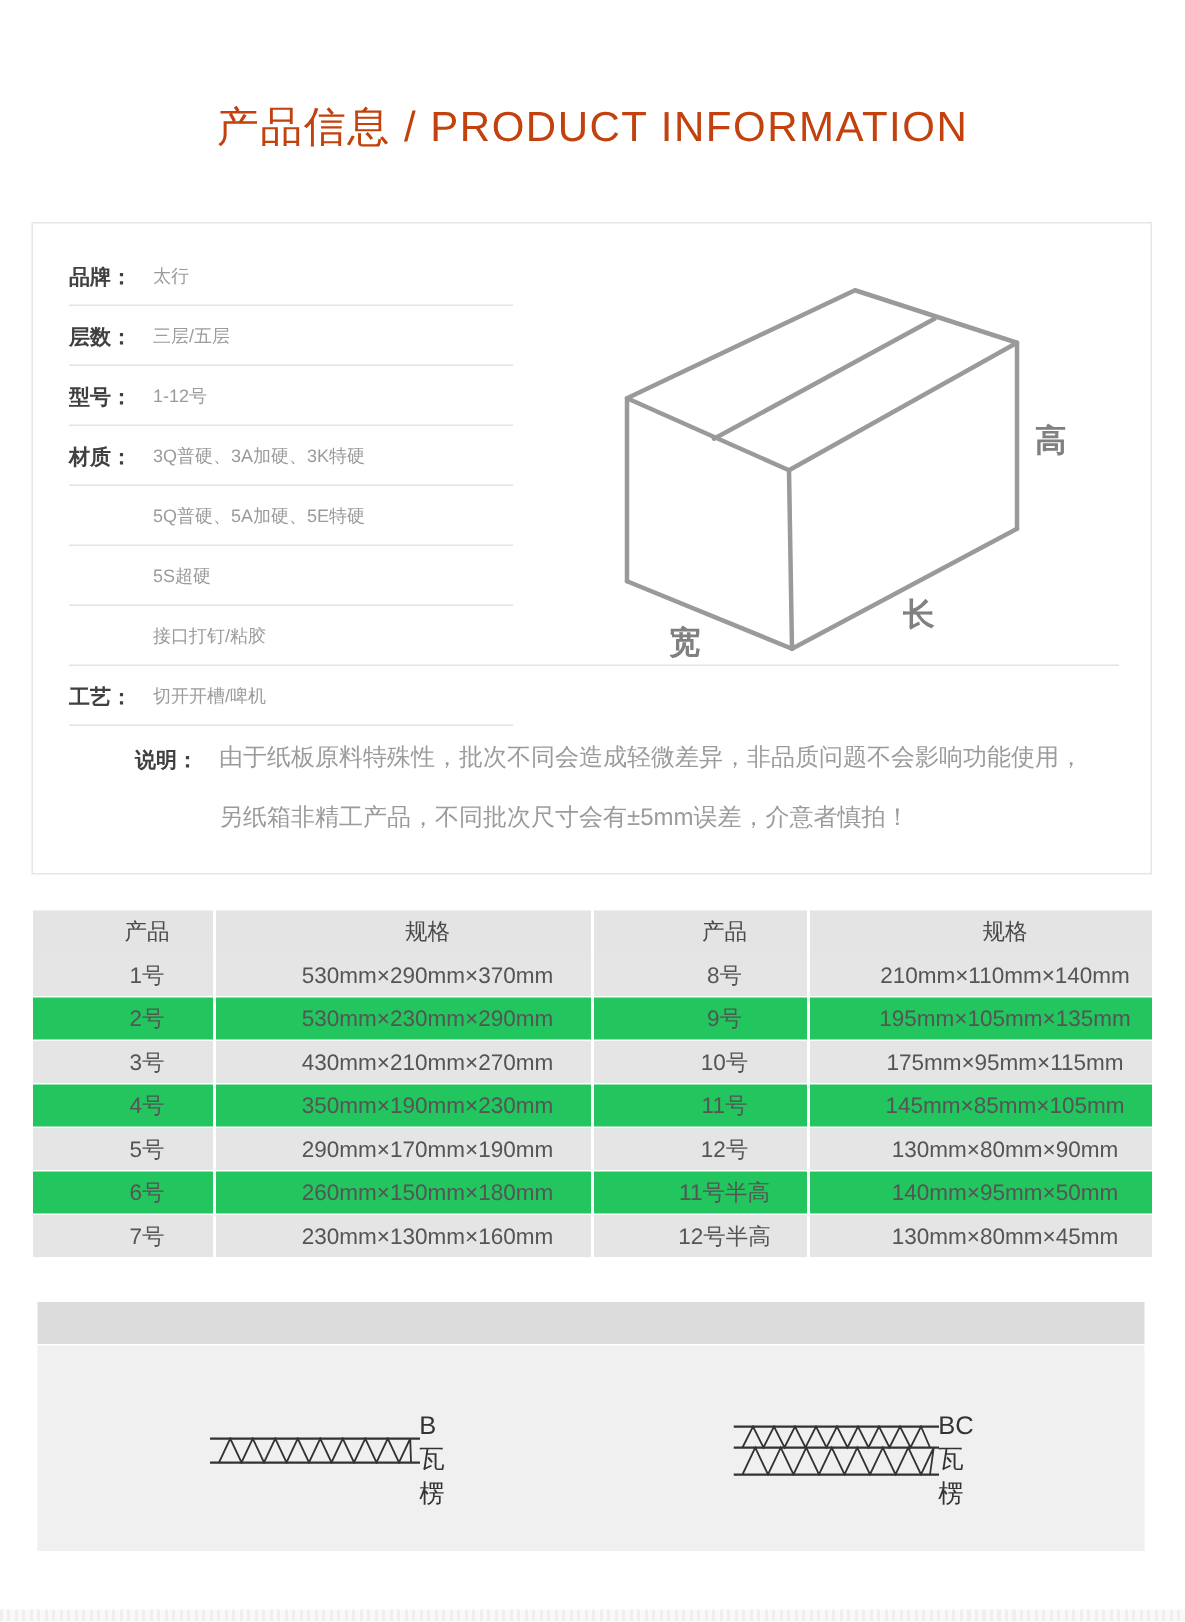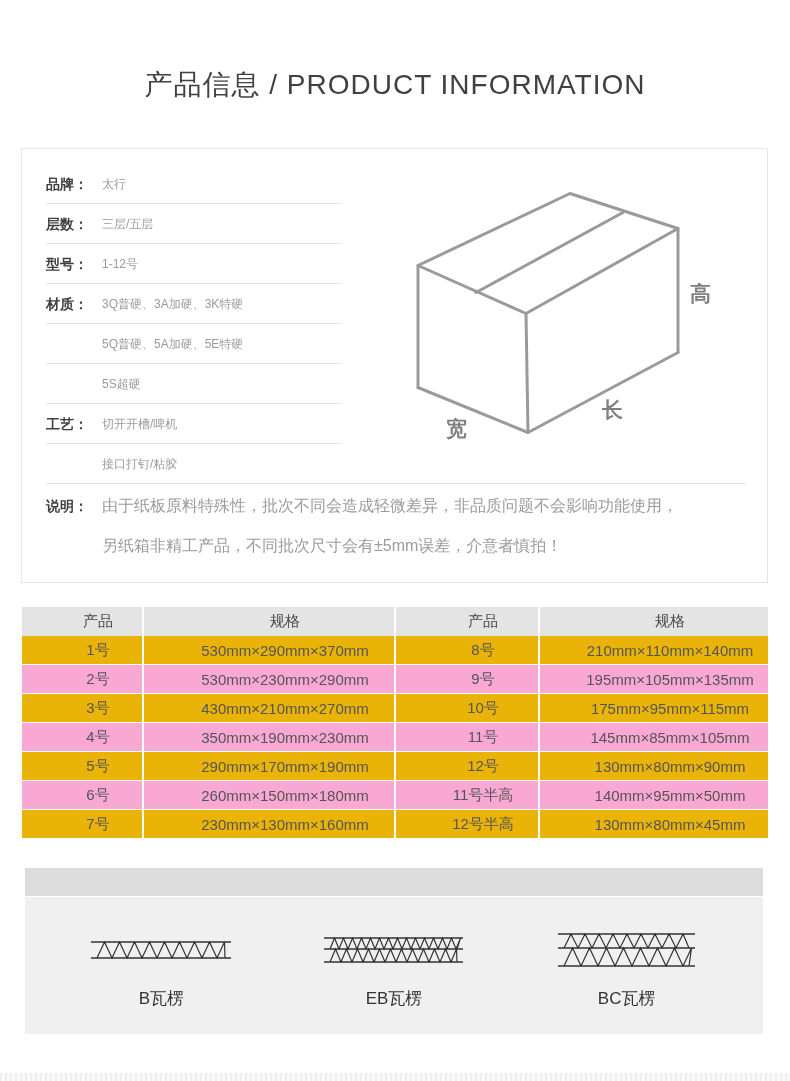--- a/index.html
+++ b/index.html
@@ -7,72 +7,72 @@
   body { font-family:"Liberation Sans","DejaVu Sans",sans-serif; }
   .page {
     position:relative; width:790px; height:1081px; margin:0 auto;
     background:#ffffff; overflow:hidden;
   }
 
   
   .title {
     position:absolute; left:0; top:62px; width:790px; height:46px;
     line-height:46px; text-align:center;
-    font-size:28px; color:#404040; letter-spacing:1px;
+    font-size:28px; color:#c2410c; letter-spacing:1px;
   }
 
   
   .info-box {
     position:absolute; left:21px; top:148px; width:747px; height:435px;
     border:1px solid #e6e6e6; background:#fff;
   }
   .specs { position:absolute; left:24px; top:15px; width:700px; }
   .spec-row {
     display:flex; height:40px; line-height:40px; width:296px;
     border-bottom:1px solid #e3e3e3;
   }
   .spec-row.wide { width:700px; }
   .spec-label {
     flex:0 0 56px; font-size:14px; font-weight:700; color:#404040;
     white-space:nowrap;
   }
   .spec-value { font-size:12px; color:#9b9b9b; white-space:nowrap; }
-  .note-row { display:flex; margin-top:2px; }
+  .note-row { display:flex; margin-top:2px;margin-left:44px; }
   .note-lines { flex:1; }
   .note-line { font-size:16px; color:#9b9b9b; height:40px; line-height:40px; white-space:nowrap; }
 
   
   .box-svg { position:absolute; left:372px; top:20px; }
   .box-svg text { fill:#808080; font-size:21px; font-weight:700; font-family:"Liberation Sans",sans-serif; }
 
   
   .size-table {
     position:absolute; left:22px; top:607px; width:746px;
     display:grid; grid-template-columns:120px 250px 142px 228px;
     grid-auto-rows:28px; gap:1px 2px; background:#fff;
   }
   .size-table .cell {
     display:flex; align-items:center; justify-content:center;
     font-size:15px; color:#555; white-space:nowrap;padding-left:32px;
   }
   .size-table .head { background:#e4e4e4; height:29px; color:#4a4a4a; }
-  .size-table .odd  { background:#eab308; }
-  .size-table .even { background:#f9a8d4; }
+  .size-table .odd  { background:#e5e5e5; }
+  .size-table .even { background:#22c55e; }
 
   
   .flute-band {
     position:absolute; left:25px; top:868px; width:738px; height:28px;
     background:#dcdcdc;
   }
   .flute-panel {
     position:absolute; left:25px; top:897px; width:738px; height:137px;
     background:#f0f0f0; display:flex; justify-content:space-around;
     align-items:flex-start; padding:30px 20px 0 20px;
   }
-  .flute-item { display:flex; flex-direction:column; align-items:center; width:160px; }
+  .flute-item { display:flex; align-items:center; width:160px; }
   .flute-art { height:46px; display:flex; align-items:center; }
   .flute-label { margin-top:14px; font-size:17px; color:#333; }
 
   
   .bottom-strip {
     position:absolute; left:0; top:1073px; width:790px; height:8px;
     background:repeating-linear-gradient(90deg,#efefef 0 2px,#f9f9f9 2px 5px);
   }
 </style>
 </head>
@@ -102,27 +102,27 @@
           <span class="spec-value">3Q普硬、3A加硬、3K特硬</span>
         </div>
         <div class="spec-row">
           <span class="spec-label"></span>
           <span class="spec-value">5Q普硬、5A加硬、5E特硬</span>
         </div>
         <div class="spec-row">
           <span class="spec-label"></span>
           <span class="spec-value">5S超硬</span>
         </div>
-        <div class="spec-row">
-          <span class="spec-label">工艺：</span>
-          <span class="spec-value">切开开槽/啤机</span>
-        </div>
         <div class="spec-row wide">
           <span class="spec-label"></span>
           <span class="spec-value">接口打钉/粘胶</span>
+        </div>
+        <div class="spec-row">
+          <span class="spec-label">工艺：</span>
+          <span class="spec-value">切开开槽/啤机</span>
         </div>
         <div class="note-row">
           <span class="spec-label" style="line-height: 40px;">说明：</span>
           <div class="note-lines">
             <div class="note-line">由于纸板原料特殊性，批次不同会造成轻微差异，非品质问题不会影响功能使用，</div>
             <div class="note-line">另纸箱非精工产品，不同批次尺寸会有±5mm误差，介意者慎拍！</div>
           </div>
         </div>
       </div>
 
@@ -192,32 +192,20 @@
           <svg width="140" height="18">
             <polyline points="0,17 7.5,1 15,17 22.5,1 30,17 37.5,1 45,17 52.5,1 60,17 67.5,1 75,17 82.5,1 90,17 97.5,1 105,17 112.5,1 120,17 127.5,1 128,17" fill="none" stroke="#333" stroke-width="1.2" transform="translate(6,0)"></polyline>
             <line x1="0" x2="140" y1="1" y2="1" stroke="#333" stroke-width="1.5"></line>
             <line x1="0" x2="140" y1="17" y2="17" stroke="#333" stroke-width="1.5"></line>
           </svg>
         </div>
         <div class="flute-label">B瓦楞</div>
       </div>
       <div class="flute-item">
         <div class="flute-art">
-          <svg width="139" height="26">
-            <polyline points="0,12 4.5,1 9,12 13.5,1 18,12 22.5,1 27,12 31.5,1 36,12 40.5,1 45,12 49.5,1 54,12 58.5,1 63,12 67.5,1 72,12 76.5,1 81,12 85.5,1 90,12 94.5,1 99,12 103.5,1 108,12 112.5,1 117,12 121.5,1 126,12 130.5,1 127,12" fill="none" stroke="#333" stroke-width="1.2" transform="translate(6,0)"></polyline>
-            <polyline points="0,25 5.5,12 11,25 16.5,12 22,25 27.5,12 33,25 38.5,12 44,25 49.5,12 55,25 60.5,12 66,25 71.5,12 77,25 82.5,12 88,25 93.5,12 99,25 104.5,12 110,25 115.5,12 121,25 126.5,12 127,25" fill="none" stroke="#333" stroke-width="1.2" transform="translate(6,0)"></polyline>
-            <line x1="0" x2="139" y1="1" y2="1" stroke="#333" stroke-width="1.5"></line>
-            <line x1="0" x2="139" y1="12" y2="12" stroke="#333" stroke-width="1.5"></line>
-            <line x1="0" x2="139" y1="25" y2="25" stroke="#333" stroke-width="1.5"></line>
-          </svg>
-        </div>
-        <div class="flute-label">EB瓦楞</div>
-      </div>
-      <div class="flute-item">
-        <div class="flute-art">
           <svg width="137" height="34">
             <polyline points="0,15 7,1 14,15 21,1 28,15 35,1 42,15 49,1 56,15 63,1 70,15 77,1 84,15 91,1 98,15 105,1 112,15 119,1 125,15" fill="none" stroke="#333" stroke-width="1.2" transform="translate(6,0)"></polyline>
             <polyline points="0,33 8.5,15 17,33 25.5,15 34,33 42.5,15 51,33 59.5,15 68,33 76.5,15 85,33 93.5,15 102,33 110.5,15 119,33 127.5,15 125,33" fill="none" stroke="#333" stroke-width="1.2" transform="translate(6,0)"></polyline>
             <line x1="0" x2="137" y1="1" y2="1" stroke="#333" stroke-width="1.5"></line>
             <line x1="0" x2="137" y1="15" y2="15" stroke="#333" stroke-width="1.5"></line>
             <line x1="0" x2="137" y1="33" y2="33" stroke="#333" stroke-width="1.5"></line>
           </svg>
         </div>
         <div class="flute-label">BC瓦楞</div>
       </div>

